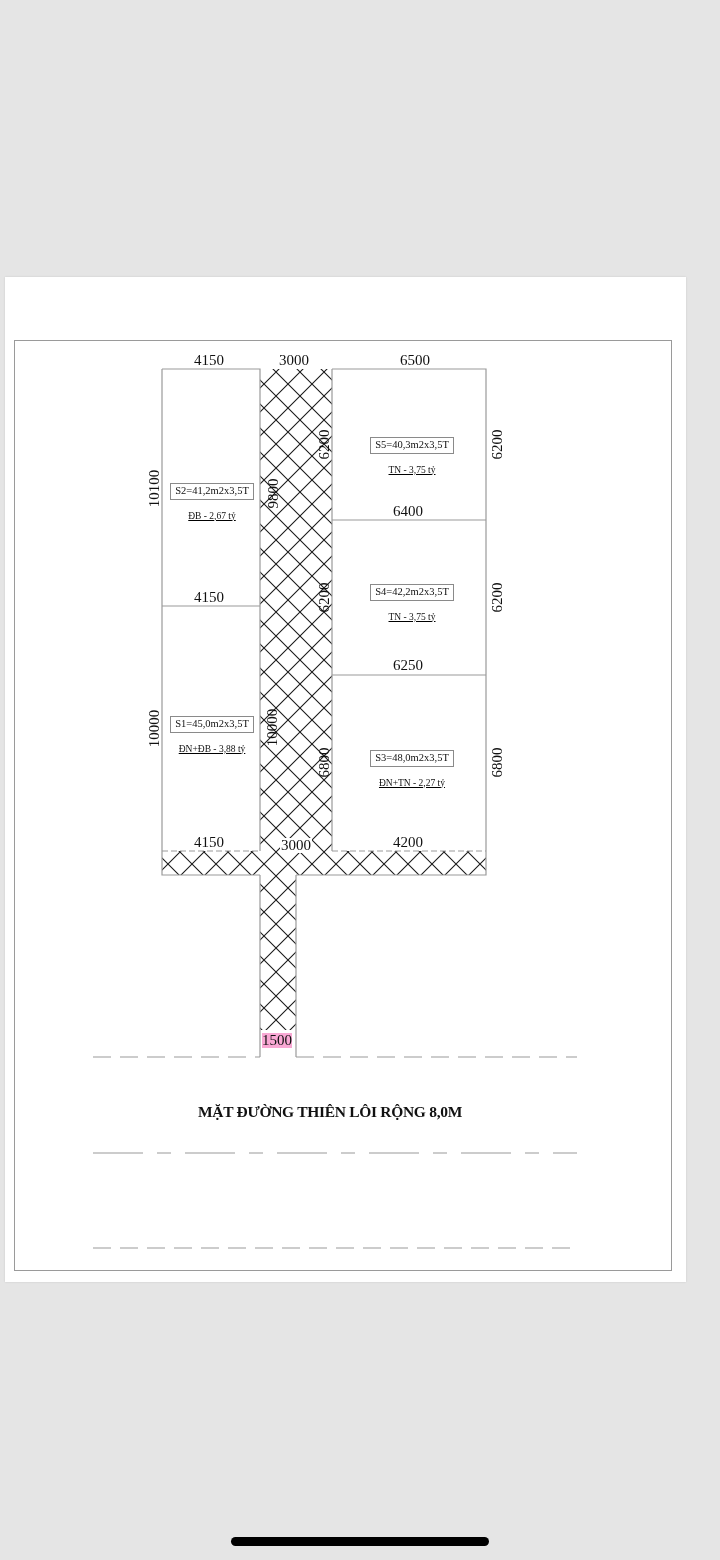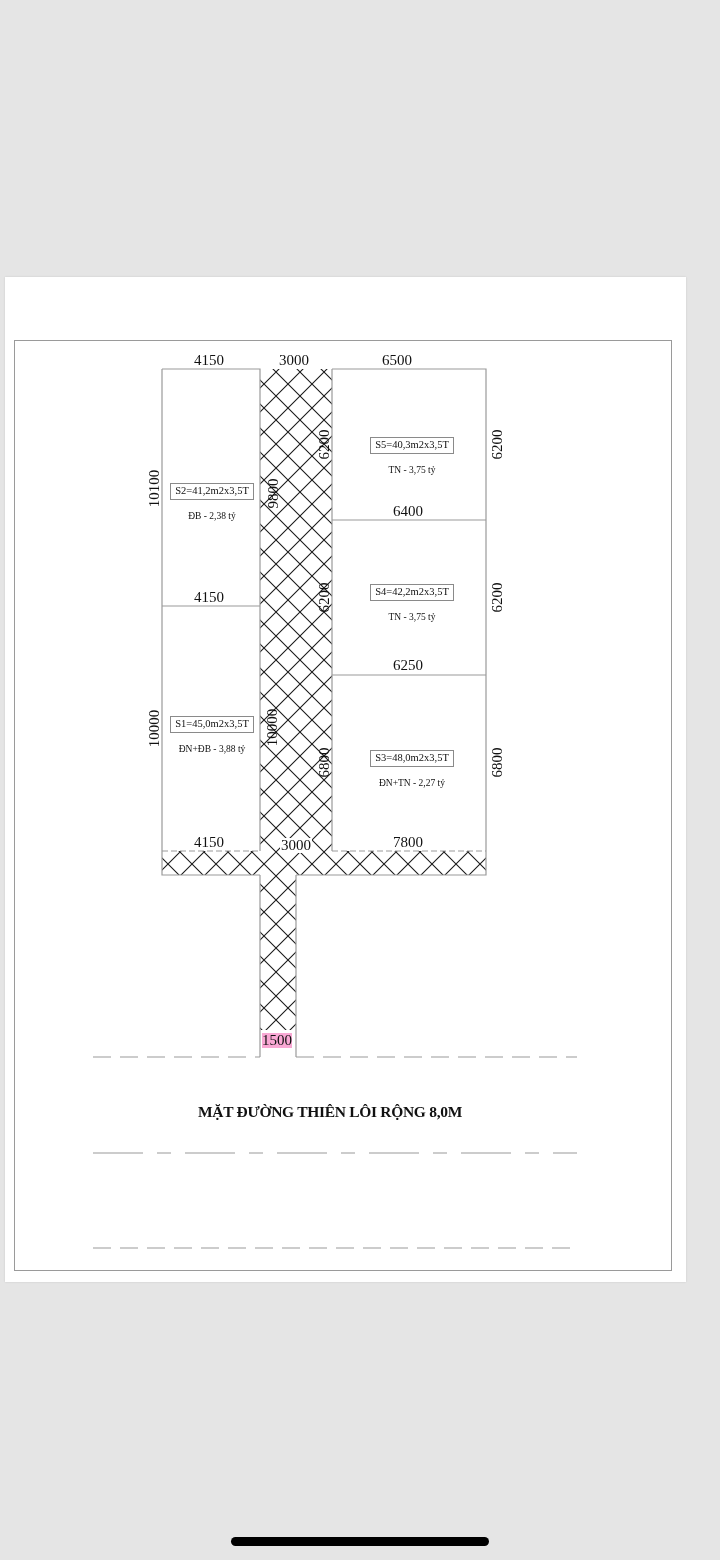--- a/index.html
+++ b/index.html
@@ -15,21 +15,21 @@
     box-shadow: 0 0 2px rgba(0,0,0,0.12);
   }
   .frame {
     position: absolute; left: 14px; top: 340px; width: 658px; height: 931px;
     border: 1px solid #9a9a9a; box-sizing: border-box;
   }
   svg.plan { position: absolute; left: 0; top: 0; }
   .dim { position: absolute; font-size: 15px; color: #111; line-height: 1; white-space: nowrap; }
   .dim.v { transform: rotate(-90deg); transform-origin: center center; }
   .lot-label {
-    position: absolute; text-align: center; line-height: 1;
+    position: absolute; text-align: center; line-height: 1; text-decoration: underline;
   }
   .lot-box {
     display: inline-block; border: 1px solid #8a8a8a; padding: 2px 4px;
     font-size: 10.5px; color: #111; background: #fff;
   }
   .lot-sub { display: block; font-size: 9.5px; color: #111; margin-top: 12px; }
   .road-title {
     position: absolute; left: 0; width: 660px; top: 1103px; text-align: center;
     font-size: 15.5px; font-weight: bold; color: #111; letter-spacing: -0.3px;
   }
@@ -75,21 +75,21 @@
   <g stroke="#9a9a9a" stroke-width="1.2" fill="none">
     <line x1="93" y1="1057" x2="260" y2="1057" stroke-dasharray="18,9"></line>
     <line x1="296" y1="1057" x2="577" y2="1057" stroke-dasharray="18,9"></line>
     <line x1="93" y1="1153" x2="577" y2="1153" stroke-dasharray="50,14,14,14"></line>
     <line x1="93" y1="1248" x2="577" y2="1248" stroke-dasharray="18,9"></line>
   </g>
 </svg>
 
 <div class="dim" style="left:194px;top:353px;">4150</div>
 <div class="dim" style="left:279px;top:353px;">3000</div>
-<div class="dim" style="left:382px;top:353px;">6500</div>
+<div class="dim" style="left:400px;top:353px;">6500</div>
 
 <div class="dim v" style="left:136px;top:481px;">10100</div>
 <div class="dim v" style="left:136px;top:721px;">10000</div>
 <div class="dim" style="left:194px;top:590px;">4150</div>
 <div class="dim" style="left:194px;top:835px;">4150</div>
 
 <div class="dim v" style="left:258px;top:486px;">9800</div>
 <div class="dim v" style="left:254px;top:720px;">10000</div>
 <div class="dim" style="left:280px;top:838px;background:#fff;padding:0 1px;">3000</div>
 <div class="dim" style="left:262px;top:1033px;background:#f9a8d4;">1500</div>
@@ -97,25 +97,25 @@
 <div class="dim v" style="left:309px;top:437px;">6200</div>
 <div class="dim v" style="left:309px;top:590px;">6200</div>
 <div class="dim v" style="left:309px;top:755px;">6800</div>
 
 <div class="dim v" style="left:482px;top:437px;">6200</div>
 <div class="dim v" style="left:482px;top:590px;">6200</div>
 <div class="dim v" style="left:482px;top:755px;">6800</div>
 
 <div class="dim" style="left:393px;top:504px;">6400</div>
 <div class="dim" style="left:393px;top:658px;">6250</div>
-<div class="dim" style="left:393px;top:835px;">7800</div>
+<div class="dim" style="left:393px;top:835px;">4200</div>
 
 <div class="lot-label" style="left:168px;top:481px;width:88px;">
   <span class="lot-box">S2=41,2m2x3,5T</span>
-  <span class="lot-sub">ĐB - 2,38 tỷ</span>
+  <span class="lot-sub">ĐB - 2,67 tỷ</span>
 </div>
 <div class="lot-label" style="left:168px;top:714px;width:88px;">
   <span class="lot-box">S1=45,0m2x3,5T</span>
   <span class="lot-sub">ĐN+ĐB - 3,88 tỷ</span>
 </div>
 <div class="lot-label" style="left:352px;top:435px;width:120px;">
   <span class="lot-box">S5=40,3m2x3,5T</span>
   <span class="lot-sub">TN - 3,75 tỷ</span>
 </div>
 <div class="lot-label" style="left:352px;top:582px;width:120px;">

